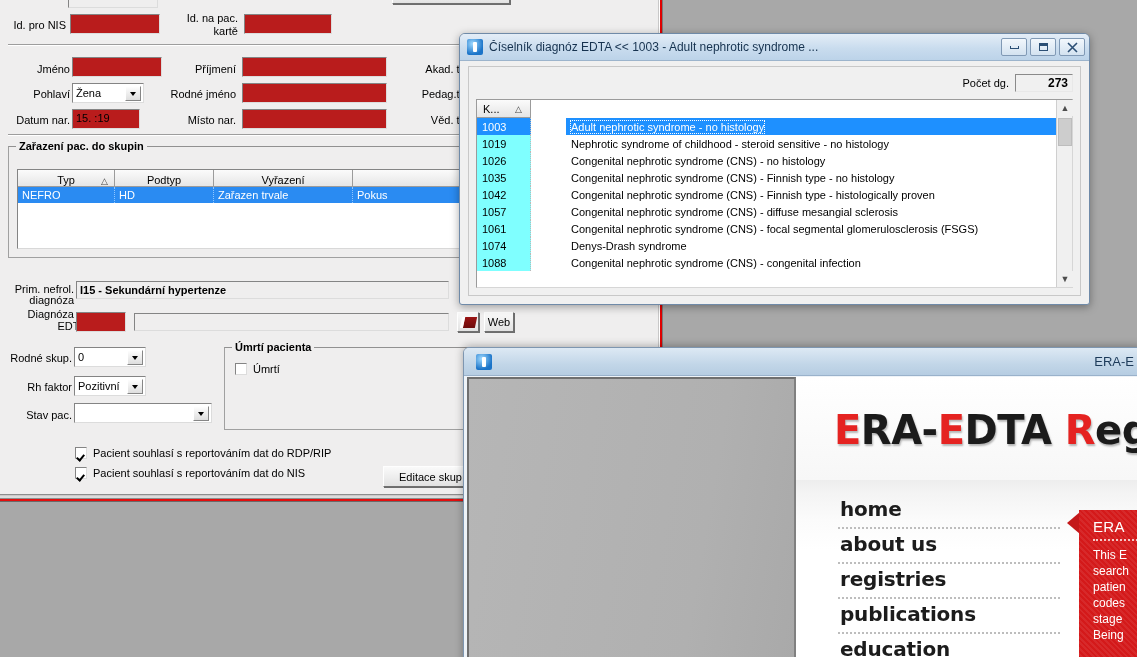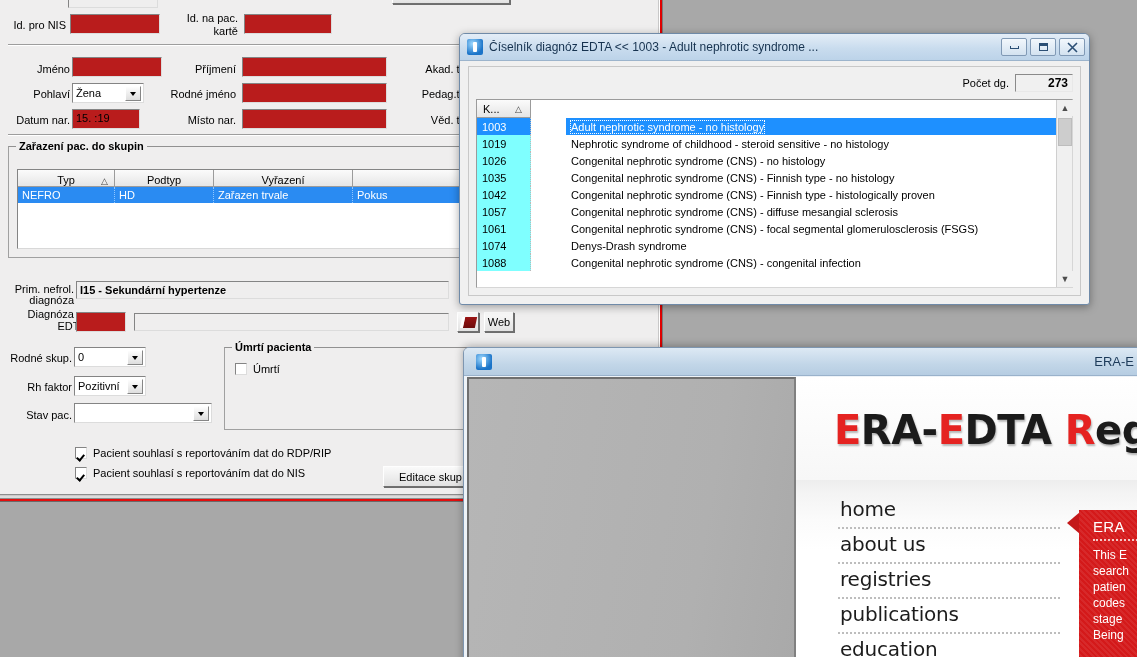--- a/index.html
+++ b/index.html
@@ -214,21 +214,21 @@
     position:absolute; left:38px; top:30px; font-size:40px; font-weight:bold;
     font-family:"DejaVu Sans", sans-serif; letter-spacing:-0.5px; white-space:nowrap;
     text-shadow:1px 2px 2px rgba(0,0,0,.28);
   }
   #site-logo .r { color:#e52321; }
   #site-logo .d { color:#1b1b1b; }
   #site-nav-band { position:absolute; left:0; top:103px; right:0; bottom:0;
     background:linear-gradient(#ededed 0px,#f4f4f4 14px,#fbfbfb 40px,#ffffff 70px); }
   #site-nav { position:absolute; left:42px; top:14px; width:222px; }
   .nav-item {
-    font-size:20px; font-weight:normal; font-family:"DejaVu Sans", sans-serif;
+    font-size:20px; font-weight:bold; font-family:"DejaVu Sans", sans-serif;
     color:#1c1c1c; padding:3px 0 6px 2px;
     border-bottom:2px dotted #bdbdbd;
     letter-spacing:-0.2px;
   }
   .nav-item:last-child { border-bottom:none; }
   #callout {
     position:absolute; left:283px; top:30px; width:110px; bottom:-40px;
     background:
       repeating-linear-gradient(45deg, rgba(255,255,255,.07) 0 2px, rgba(0,0,0,0) 2px 4px),
       #d4191a;

